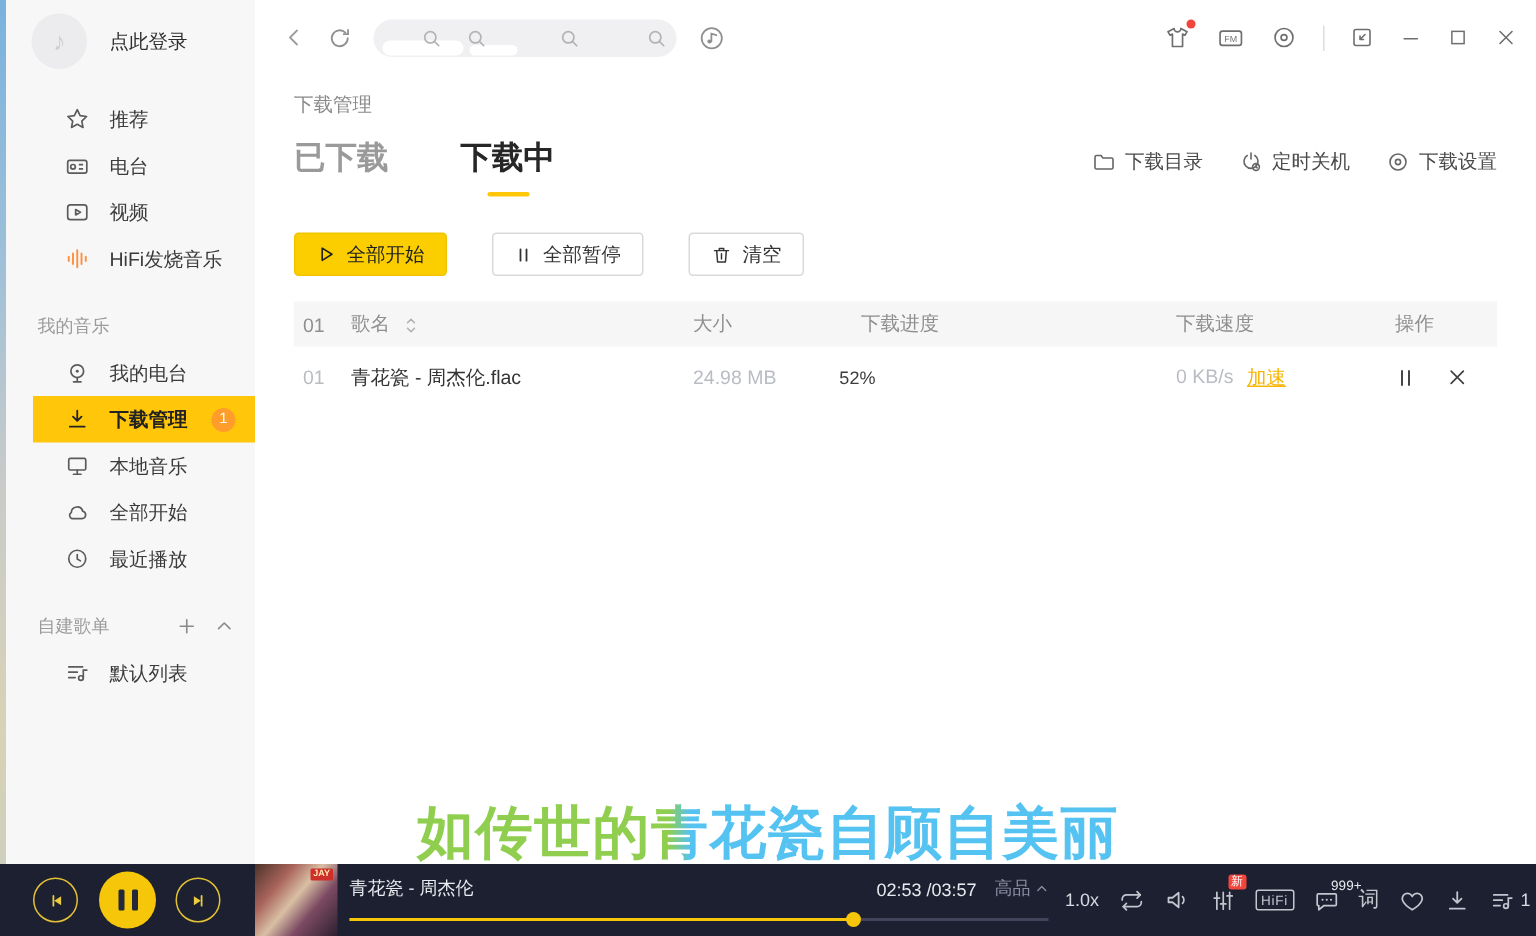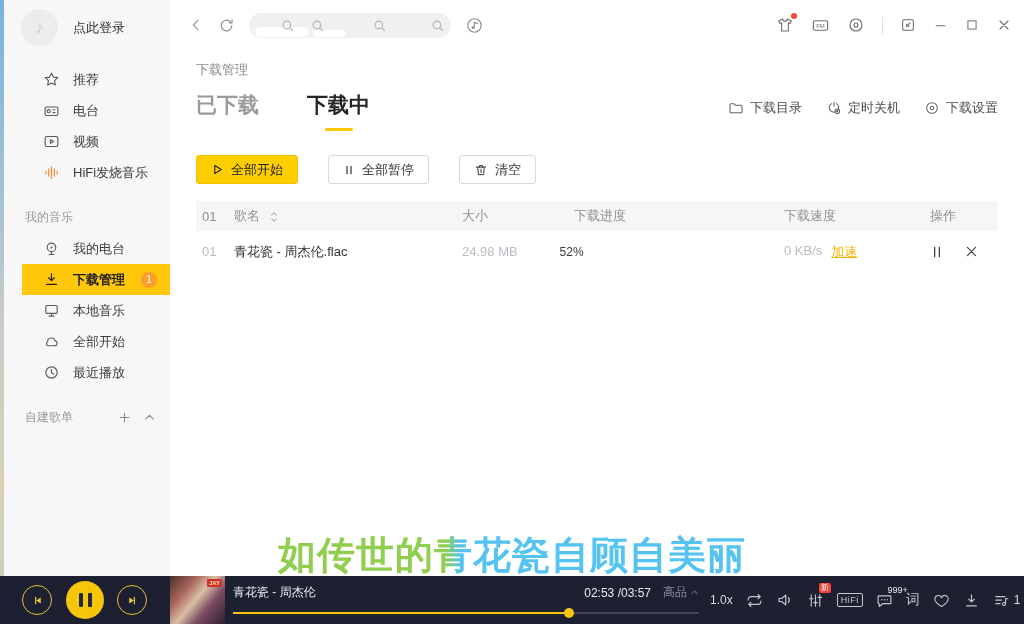--- a/index.html
+++ b/index.html
@@ -207,20 +207,30 @@
       <span>自建歌单</span>
       <span class="section-ops">
         <svg class="ic" width="13" height="13" viewBox="0 0 24 24" fill="none" stroke="currentColor" stroke-width="2" stroke-linecap="round">
             <path d="M12 4v16M4 12h16"></path>
           </svg>
         <svg class="ic" width="13" height="13" viewBox="0 0 24 24" fill="none" stroke="currentColor" stroke-width="2" stroke-linecap="round" stroke-linejoin="round">
             <path d="M5 15l7-7 7 7"></path>
           </svg>
       </span>
     </div>
+    <div class="nav" style="margin-top:2px;">
+      <div class="nav-item">
+        <svg class="ic" width="17" height="17" viewBox="0 0 24 24" fill="none" stroke="currentColor" stroke-width="1.6" stroke-linecap="round">
+            <path d="M4 6.5h13M4 11.5h8M4 16.5h6"></path>
+            <circle cx="15.5" cy="17" r="2.2"></circle>
+            <path d="M17.7 17V9.5h3.3"></path>
+          </svg>
+        <span>默认列表</span>
+      </div>
+    </div>
   </div>
 
   <div class="main">
     <div class="topbar">
       <div class="tb-left">
         <svg class="ic" width="16" height="16" viewBox="0 0 24 24" fill="none" stroke="#9b9b9b" stroke-width="1.8" stroke-linecap="round" stroke-linejoin="round">
             <path d="M15 5l-7 7 7 7"></path>
           </svg>
         <svg class="ic" width="17" height="17" viewBox="0 0 24 24" fill="none" stroke="#8f8f8f" stroke-width="1.7" stroke-linecap="round">
             <path d="M19.5 12a7.5 7.5 0 1 1-2.2-5.3"></path>

